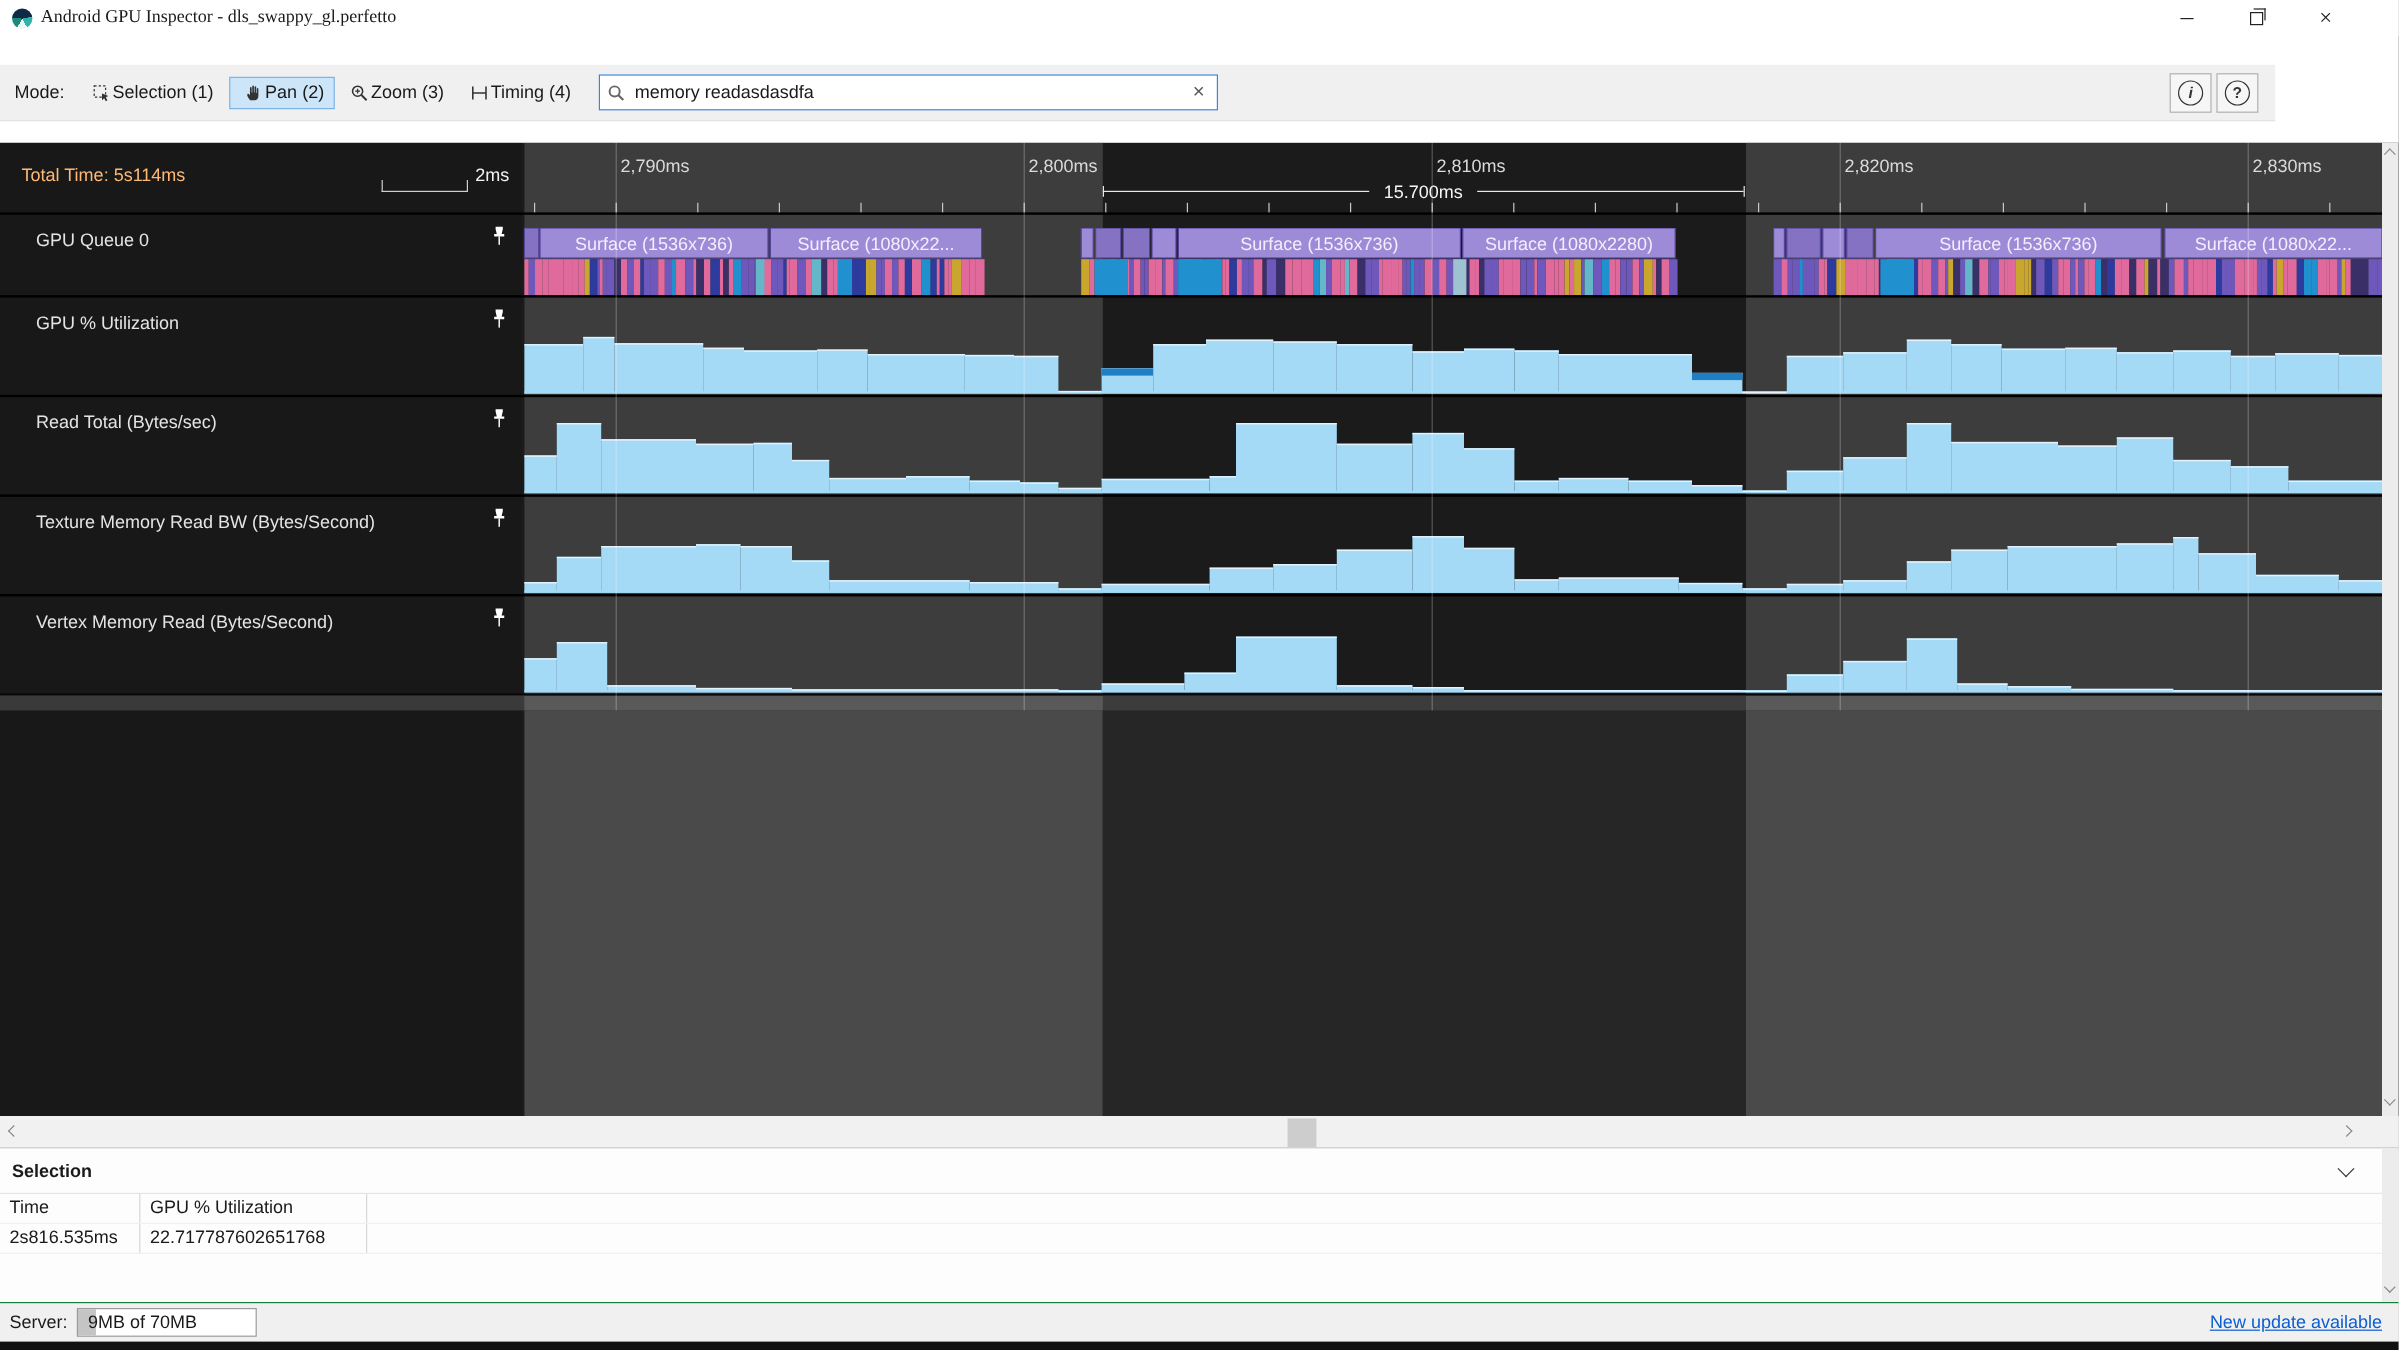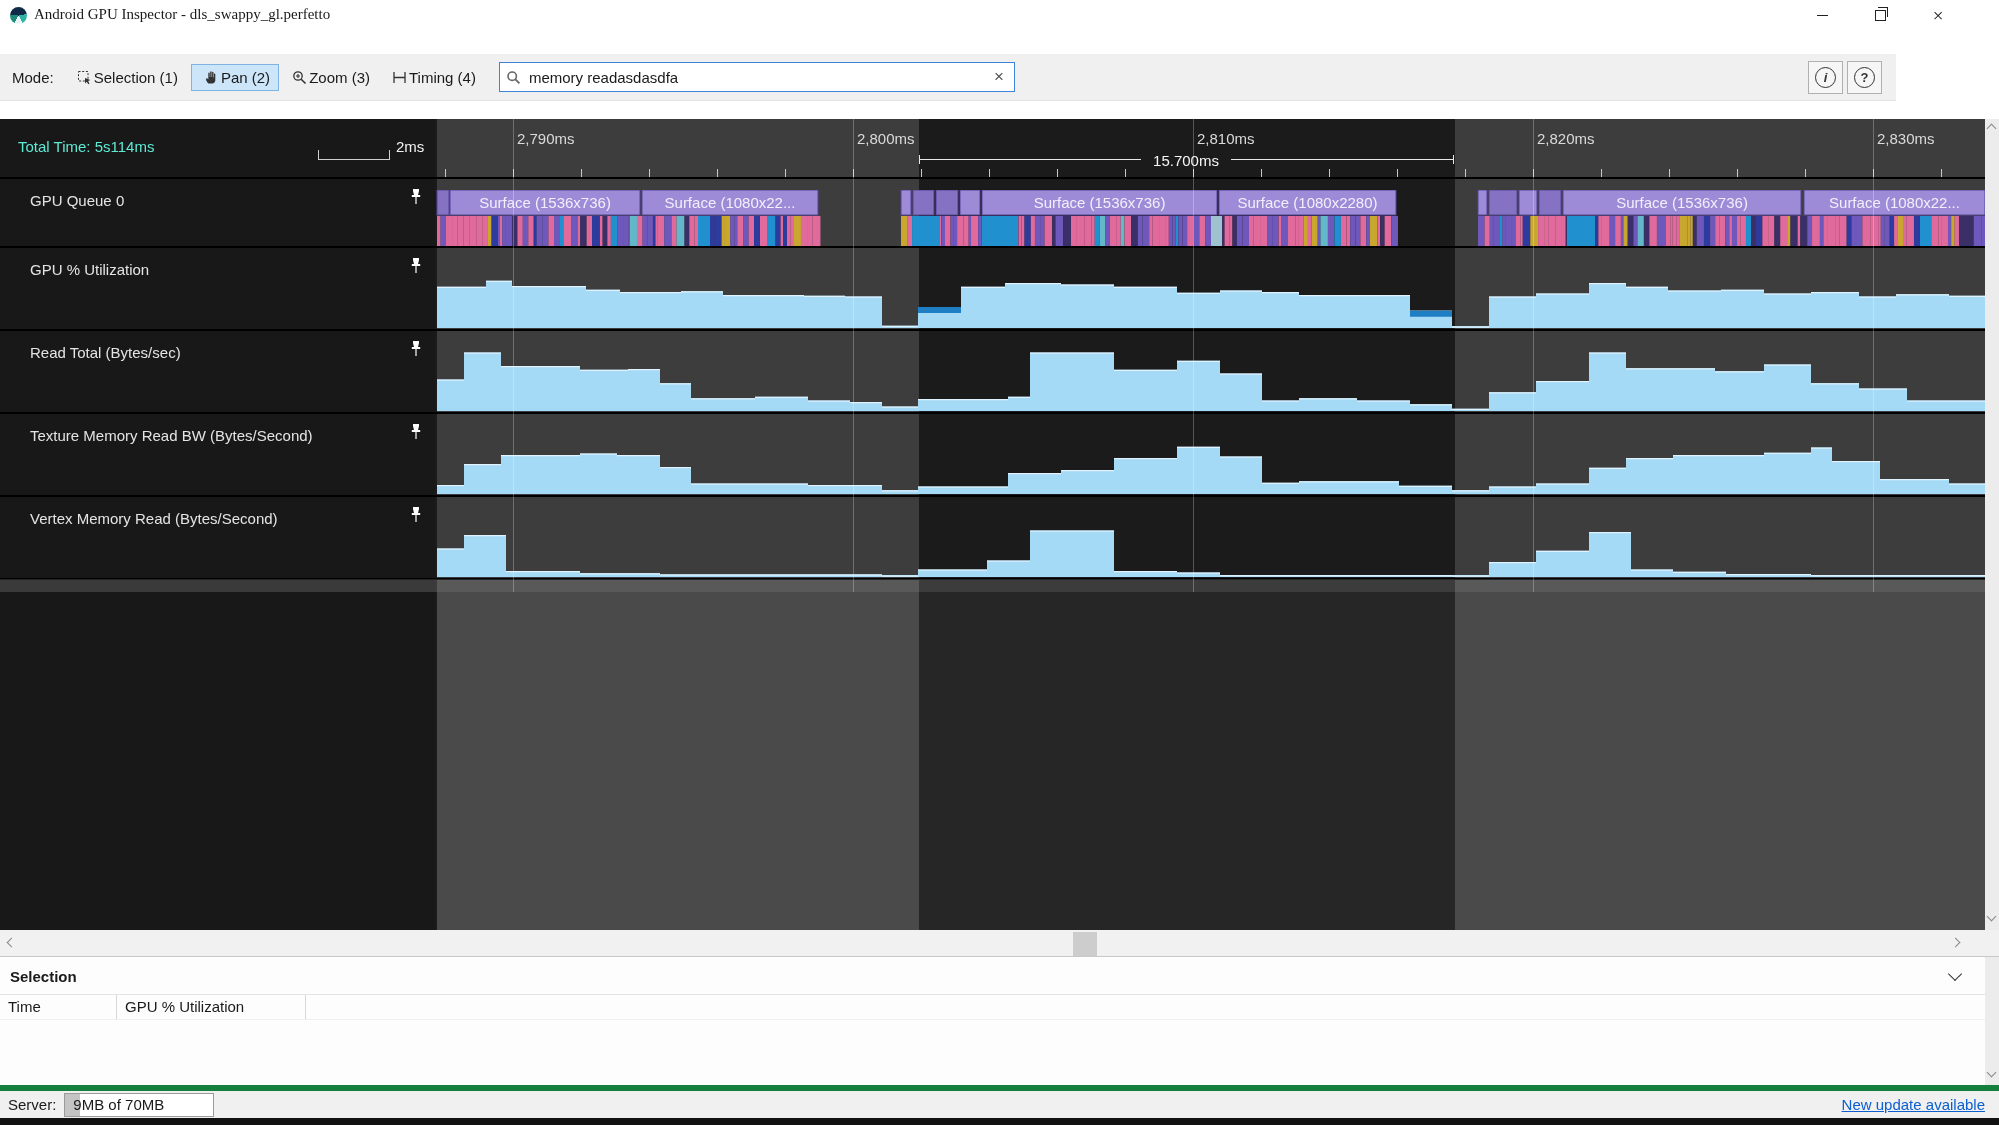--- a/index.html
+++ b/index.html
@@ -37,21 +37,21 @@
   
   #timeline{left:0;top:119px;width:1999px;height:811px;background:#1b1b1b;overflow:hidden;}
   .band{top:0;height:473px;background:#3d3d3d;}
   .band-low{top:473px;height:338px;background:#4a4a4a;}
   .band-low.dark{background:#262626;}
   #left-panel{left:0;top:0;width:435px;height:811px;background:#181818;z-index:3;}
   .tick-label{top:11px;color:#dadada;z-index:4;white-space:nowrap;}
   .minor-tick{top:50px;width:1px;height:9px;background:#c8c8c8;z-index:4;}
   .gridline{top:0;width:1px;height:473px;background:rgba(255,255,255,.26);z-index:6;}
   .sep{left:0;width:1985px;height:2px;background:#000;z-index:5;}
-  #total-time{left:18px;top:19px;color:#5eead4;z-index:4;white-space:nowrap;}
+  #total-time{left:18px;top:19px;color:#fdba74;z-index:4;white-space:nowrap;}
   #scale-ruler{left:318px;top:31px;width:70px;height:9px;border-left:1px solid #cfcfcf;border-right:1px solid #cfcfcf;border-bottom:1px solid #cfcfcf;z-index:4;}
   #scale-label{left:396px;top:19px;color:#f2f2f2;z-index:4;}
   .meas{background:#e8e8e8;z-index:6;}
   .track-label{left:30px;color:#e4e4e4;z-index:4;white-space:nowrap;}
   .pin{left:408px;width:16px;height:20px;z-index:4;}
   .chart-svg{left:435px;width:1550px;z-index:2;}
   #hlband{left:0;top:460px;width:1985px;height:13px;background:rgba(255,255,255,.15);z-index:7;}
   #vscroll{left:1985px;top:0;width:14px;height:811px;background:#ececec;z-index:8;}
   .chev{width:6px;height:6px;border-right:1.4px solid #888;border-bottom:1.4px solid #888;}
   .chev-up{transform:rotate(-135deg);}
@@ -67,21 +67,21 @@
   #sel-chev{left:1950px;top:12px;}
   #sel-chev .chev{width:9px;height:9px;border-color:#333;}
   #sel-sep{left:0;top:37px;width:1999px;height:1px;background:#e4e4e4;}
   #sel-table{left:0;top:38px;width:1999px;}
   .sel-row{display:flex;height:24px;line-height:24px;border-bottom:1px solid #f0f0f0;}
   .sel-cell{padding:0 8px;border-right:1px solid #d8d8d8;white-space:nowrap;overflow:hidden;}
   .sel-c0{width:100px;}
   .sel-c1{width:172px;}
   #selscroll{left:1985px;top:0;width:14px;height:129px;background:#ececec;}
   
-  #statusbar{left:0;top:1085px;width:1999px;height:33px;background:#f0f0f0;border-top:6px solid #15803d;display:flex;align-items:center;box-sizing:border-box;}
+  #statusbar{left:0;top:1085px;width:1999px;height:33px;background:#f0f0f0;border-top:1px solid #15803d;display:flex;align-items:center;box-sizing:border-box;}
   #server-label{margin-left:8px;}
   #mem-box{position:relative;margin-left:8px;height:22px;min-width:148px;background:#fff;border:1px solid #9a9a9a;display:flex;align-items:center;}
   #mem-fill{position:absolute;left:0;top:0;bottom:0;width:15px;background:#c4c4c4;}
   #mem-text{position:relative;margin-left:8px;padding-right:8px;white-space:nowrap;}
   #update-link{margin-left:auto;margin-right:14px;color:#0b5fd0;text-decoration:underline;white-space:nowrap;}
   #bottomstrip{left:0;top:1118px;width:1999px;height:7px;background:#111;}
 </style>
 </head>
 <body>
 
@@ -790,20 +790,24 @@
     <span id="sel-title" class="abs">Selection</span>
     <div id="sel-chev" class="abs">
         <div class="chev chev-down"></div>
       </div>
     <div id="sel-sep" class="abs"></div>
     <div id="sel-table" class="abs">
         <div class="sel-row">
           <div class="sel-cell sel-c0">Time</div>
           <div class="sel-cell sel-c1">GPU % Utilization</div>
         </div>
+        <div class="sel-row">
+          <div class="sel-cell sel-c0">2s816.535ms</div>
+          <div class="sel-cell sel-c1">22.717787602651768</div>
+        </div>
       </div>
     <div id="selscroll" class="abs">
       <div class="chev chev-down abs" style="left:3px;top:112px;"></div>
     </div>
   </div>
 
   <div id="statusbar" class="abs">
     <span id="server-label">Server:</span>
     <div id="mem-box">
       <div id="mem-fill"></div>

